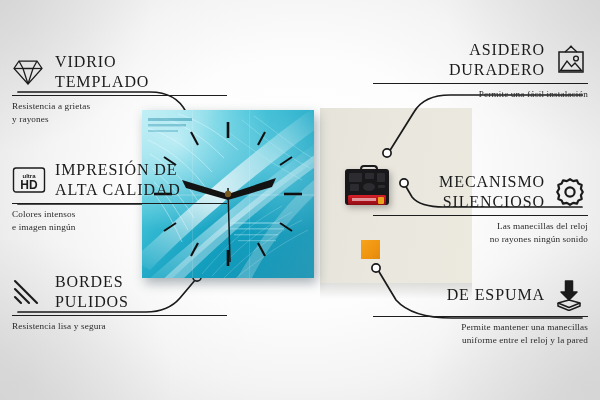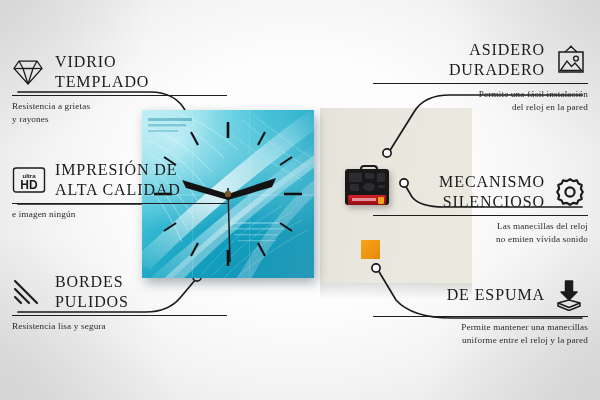--- a/index.html
+++ b/index.html
@@ -296,20 +296,21 @@
           <text x="17" y="23" font-family="Liberation Sans, sans-serif" font-size="12" font-weight="700" text-anchor="middle" fill="#1b1b1b">HD</text>
         </svg>
       </span>
       <div>
         <div class="ftitle">IMPRESIÓN DE</div>
         <div class="ftitle">ALTA CALIDAD</div>
       </div>
     </div>
     <div class="rule"></div>
     <div class="fdesc">
+      <div>Colores intensos</div>
       <div>e imagen ningún</div>
     </div>
   </div>
 
   <div class="feature left" style="top:272px;">
     <div class="fhead">
       <span class="ficon">
         <svg width="30" height="28" viewBox="0 0 30 28" stroke="#1b1b1b" stroke-width="2.1" fill="none" stroke-linecap="round">
           <path d="M3,3 L25,25"></path>
           <path d="M3,11 L17,25"></path>
@@ -339,41 +340,40 @@
         </svg>
       </span>
       <div>
         <div class="ftitle">ASIDERO</div>
         <div class="ftitle">DURADERO</div>
       </div>
     </div>
     <div class="rule"></div>
     <div class="fdesc">
       <div>Permite una fácil instalación</div>
-      <div>del reloj en la pared</div>
     </div>
   </div>
 
   <div class="feature right" style="top:172px;">
     <div class="fhead">
       <span class="ficon">
         <svg width="32" height="32" viewBox="0 0 32 32" fill="none" stroke="#1b1b1b" stroke-width="2.2" stroke-linejoin="round">
           <path d="M16,3.2 L19.2,5.1 L22.9,4.3 L24.4,7.6 L27.7,9.1 L26.9,12.8 L28.8,16 L26.9,19.2 L27.7,22.9 L24.4,24.4 L22.9,27.7 L19.2,26.9 L16,28.8 L12.8,26.9 L9.1,27.7 L7.6,24.4 L4.3,22.9 L5.1,19.2 L3.2,16 L5.1,12.8 L4.3,9.1 L7.6,7.6 L9.1,4.3 L12.8,5.1 Z"></path>
           <circle cx="16" cy="16" r="4.6"></circle>
         </svg>
       </span>
       <div>
         <div class="ftitle">MECANISMO</div>
         <div class="ftitle">SILENCIOSO</div>
       </div>
     </div>
     <div class="rule"></div>
     <div class="fdesc">
       <div>Las manecillas del reloj</div>
-      <div>no emiten vívida sonido</div>
+      <div>no rayones ningún sonido</div>
     </div>
   </div>
 
   <div class="feature right" style="top:278px;">
     <div class="fhead">
       <span class="ficon">
         <svg width="30" height="32" viewBox="0 0 30 32" fill="none" stroke="#1b1b1b" stroke-width="1.5" stroke-linejoin="round">
           <path d="M11.5,2 L18.5,2 L18.5,13 L23,13 L15,21 L7,13 L11.5,13 Z" fill="#1b1b1b"></path>
           <path d="M15,21 L26,24 L15,28.5 L4,24 Z"></path>
           <path d="M4,24 L4,27 L15,31.5 L26,27 L26,24"></path>

